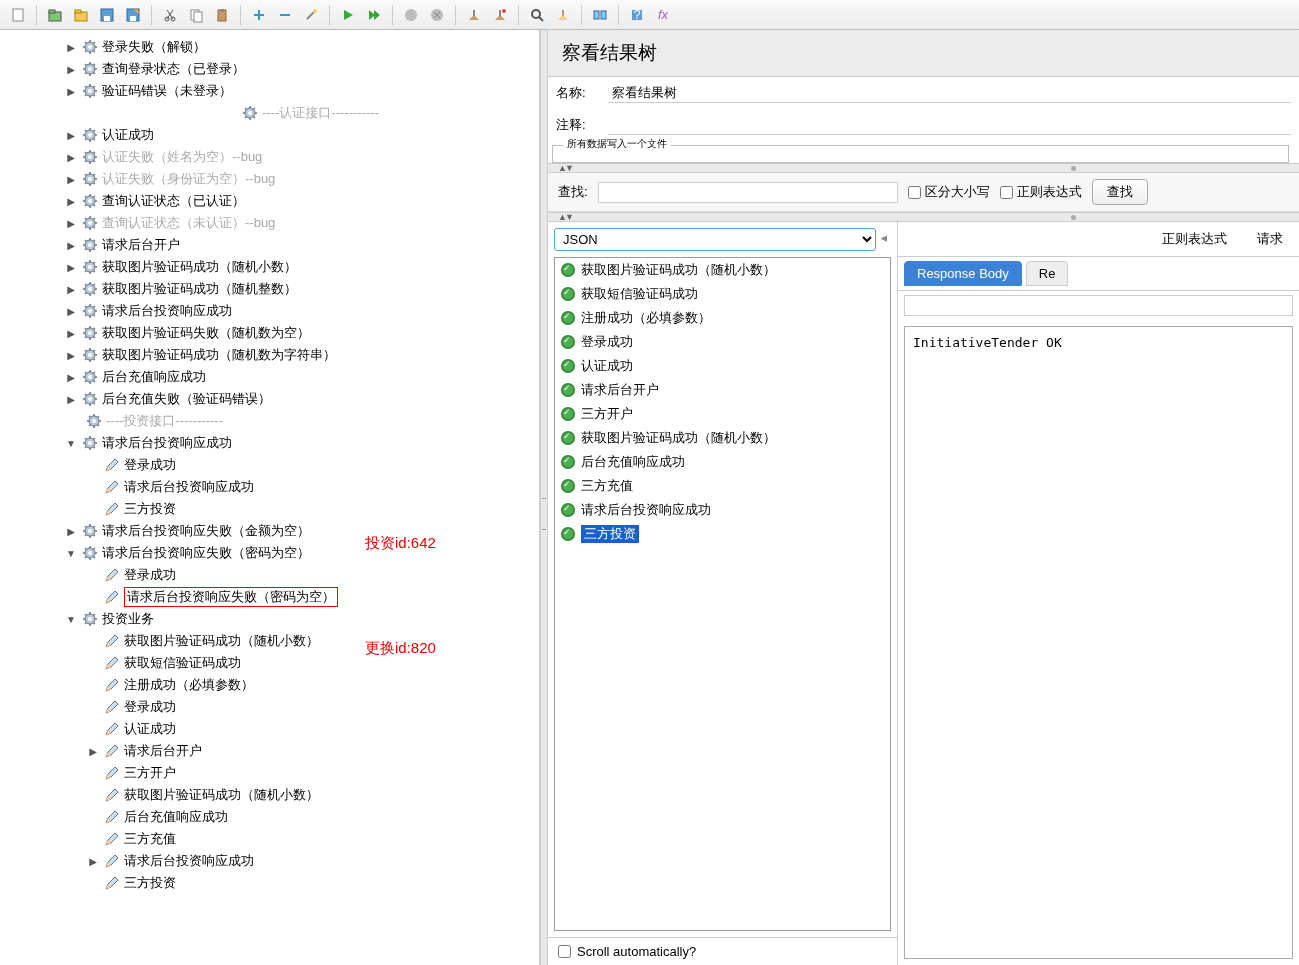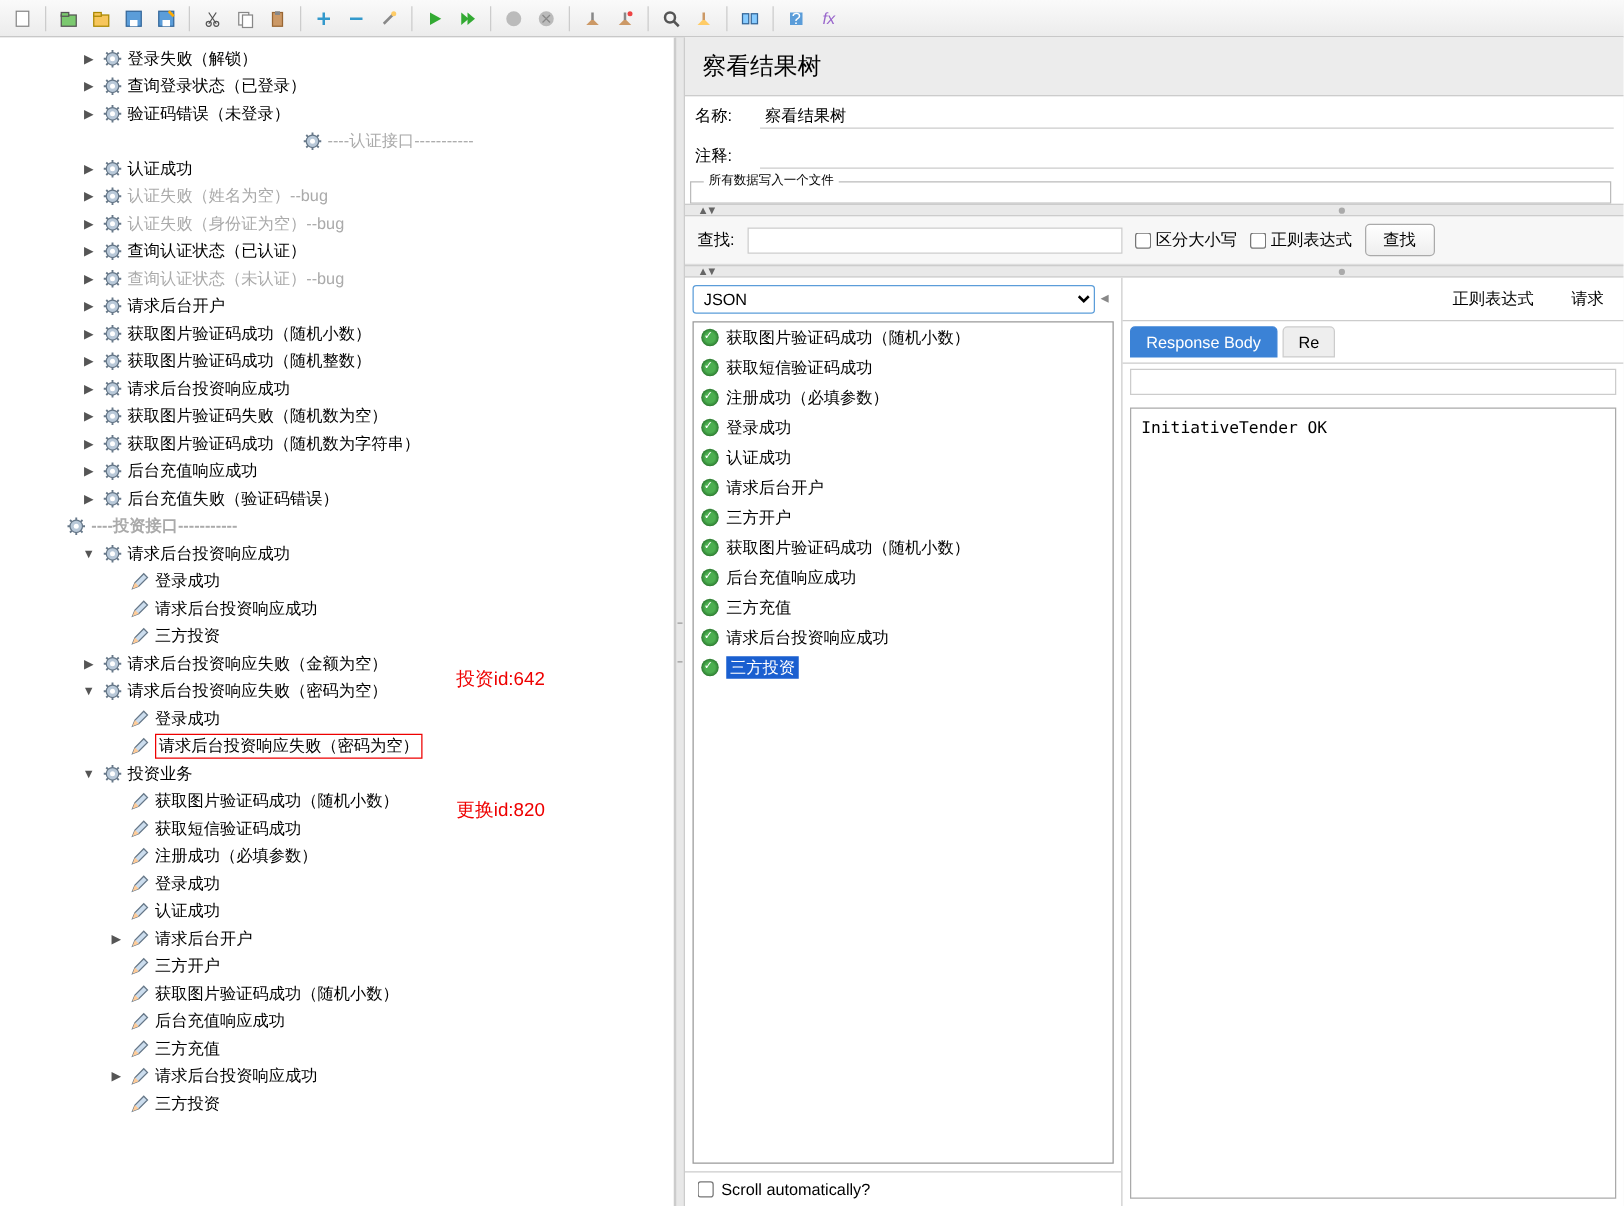--- a/index.html
+++ b/index.html
@@ -395,21 +395,21 @@
           <span class="chev ">▶</span>
           <span class="icon-gear">
             <svg class="gear" viewBox="0 0 16 16">
               <circle cx="8" cy="8" r="5" fill="#b8c8d8" stroke="#678"></circle>
               <circle cx="8" cy="8" r="2" fill="#fff"></circle>
               <path d="M8 1 L8 3 M8 13 L8 15 M1 8 L3 8 M13 8 L15 8 M3 3 L4.5 4.5 M11.5 11.5 L13 13 M3 13 L4.5 11.5 M11.5 4.5 L13 3" stroke="#678" stroke-width="1.5"></path>
             </svg>
           </span>
           <span class="tree-label">后台充值失败（验证码错误）</span>
         </div>
-        <div class="tree-row" style="padding-left: 35px; font-weight: bold;">
+        <div class="tree-row" style="padding-left: 68px;">
           <span class="chev none"></span>
           <span class="icon-gear">
             <svg class="gear" viewBox="0 0 16 16">
               <circle cx="8" cy="8" r="5" fill="#b8c8d8" stroke="#678"></circle>
               <circle cx="8" cy="8" r="2" fill="#fff"></circle>
               <path d="M8 1 L8 3 M8 13 L8 15 M1 8 L3 8 M13 8 L15 8 M3 3 L4.5 4.5 M11.5 11.5 L13 13 M3 13 L4.5 11.5 M11.5 4.5 L13 3" stroke="#678" stroke-width="1.5"></path>
             </svg>
           </span>
           <span class="tree-label disabled">----投资接口-----------</span>
         </div>

